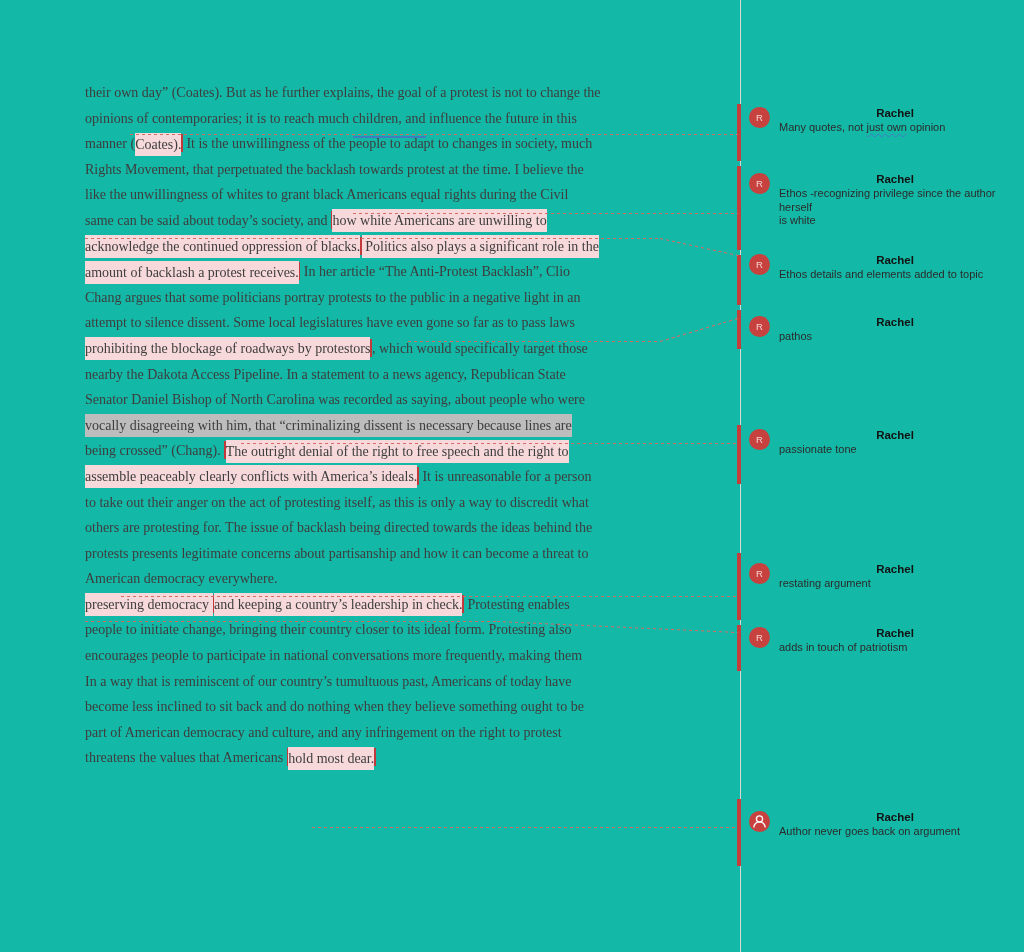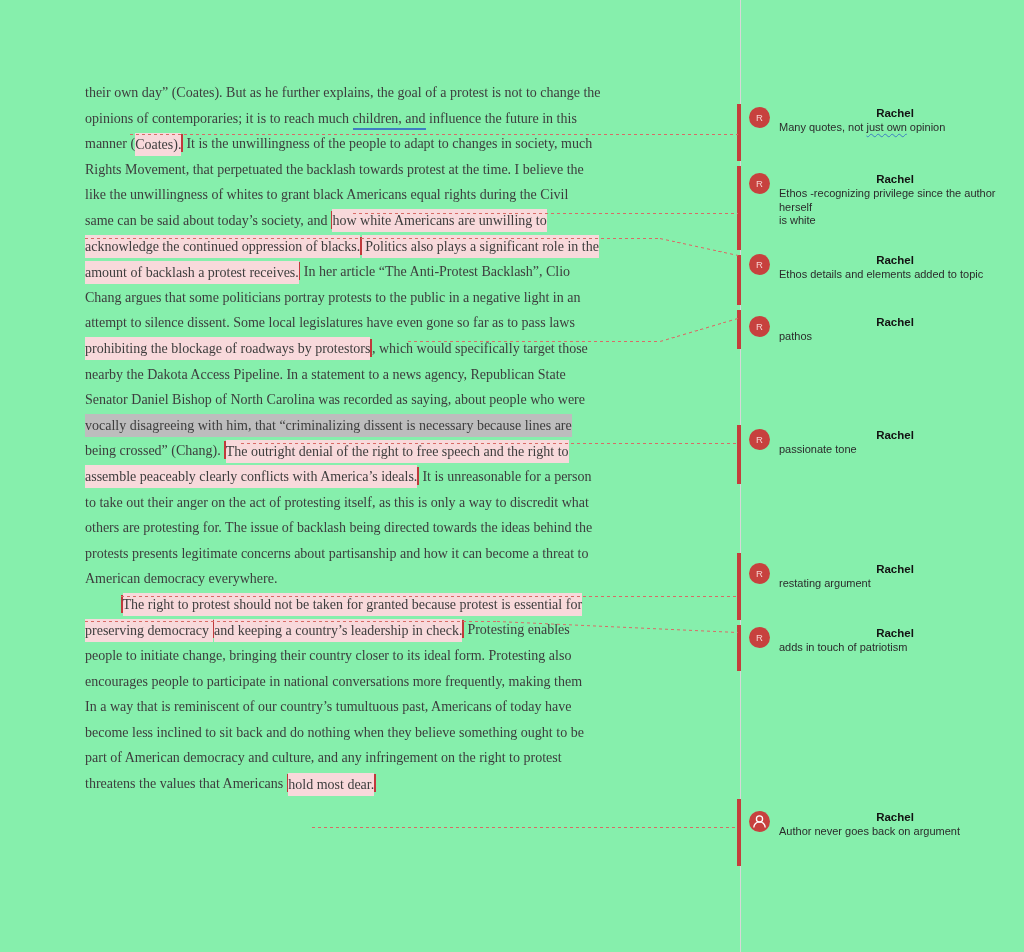--- a/index.html
+++ b/index.html
@@ -1,25 +1,25 @@
 <!DOCTYPE html>
 <html><head>
 <meta charset="utf-8">
 <style>
   html,body{margin:0;padding:0;background:#fff;}
-  .canvas{position:relative;width:1024px;height:952px;background:#86efac;overflow:hidden;}
+  .canvas{position:relative;width:1024px;height:952px;background:#14b8a6;overflow:hidden;}
 
   
   .doc{position:absolute;left:85px;top:80px;width:600px;
        font-family:"Liberation Serif","DejaVu Serif",serif;
        font-size:14px;color:#3d3d3d;}
   .line{height:25.6px;line-height:25.6px;white-space:pre;}
   .hl{background:#f8d9db;padding:3.5px 0 4.5px;}
   .gr{background:#bdbdbd;padding:3.5px 0 4.5px;}
-  .ub{border-bottom:2px solid #3d7ec1;padding-bottom:2px;}
+  .ub{border-bottom:2px solid #3d7ec1;padding-bottom:10px;}
   .mk{display:inline-block;width:1.5px;height:18px;background:#c0393b;vertical-align:-4px;}
 
   
   .divider{position:absolute;left:740px;top:0;width:1px;height:952px;background:#d8d8d8;}
   .bar{position:absolute;left:737px;width:4px;background:#c43e3b;}
   .conn{position:absolute;height:1px;transform-origin:0 0;
         background-image:repeating-linear-gradient(to right,#d96b66 0 3px,rgba(0,0,0,0) 3px 6px);}
 
   .comment{position:absolute;left:749px;width:262px;font-family:"Liberation Sans","DejaVu Sans",sans-serif;}
   .avatar{position:absolute;left:0;top:1px;width:21px;height:21px;border-radius:50%;
@@ -49,21 +49,20 @@
       <div class="line"><span class="hl">prohibiting the blockage of roadways by protestors</span><span class="mk"></span><span>, which would specifically target those</span></div>
       <div class="line"><span>nearby the Dakota Access Pipeline. In a statement to a news agency, Republican State</span></div>
       <div class="line"><span>Senator Daniel Bishop of North Carolina was recorded as saying, about people who were</span></div>
       <div class="line"><span class="gr">vocally disagreeing with him, that “criminalizing dissent is necessary because lines are</span></div>
       <div class="line"><span>being crossed” (Chang). </span><span class="mk"></span><span class="hl">The outright denial of the right to free speech and the right to</span></div>
       <div class="line"><span class="hl">assemble peaceably clearly conflicts with America’s ideals.</span><span class="mk"></span><span> It is unreasonable for a person</span></div>
       <div class="line"><span>to take out their anger on the act of protesting itself, as this is only a way to discredit what</span></div>
       <div class="line"><span>others are protesting for. The issue of backlash being directed towards the ideas behind the</span></div>
       <div class="line"><span>protests presents legitimate concerns about partisanship and how it can become a threat to</span></div>
       <div class="line"><span>American democracy everywhere.</span></div>
-      <div class="line" style="padding-left: 36px;"><span class="mk"></span><span class="hl">The right to protest should not be taken for granted because protest is essential for</span></div>
       <div class="line"><span class="hl">preserving democracy </span><span class="mk"></span><span class="hl">and keeping a country’s leadership in check.</span><span class="mk"></span><span> Protesting enables</span></div>
       <div class="line"><span>people to initiate change, bringing their country closer to its ideal form. Protesting also</span></div>
       <div class="line"><span>encourages people to participate in national conversations more frequently, making them</span></div>
       <div class="line"><span>In a way that is reminiscent of our country’s tumultuous past, Americans of today have</span></div>
       <div class="line"><span>become less inclined to sit back and do nothing when they believe something ought to be</span></div>
       <div class="line"><span>part of American democracy and culture, and any infringement on the right to protest</span></div>
       <div class="line"><span>threatens the values that Americans </span><span class="mk"></span><span class="hl">hold most dear.</span><span class="mk"></span></div>
     </div>
   <div class="divider"></div>
   <div id="overlays">

